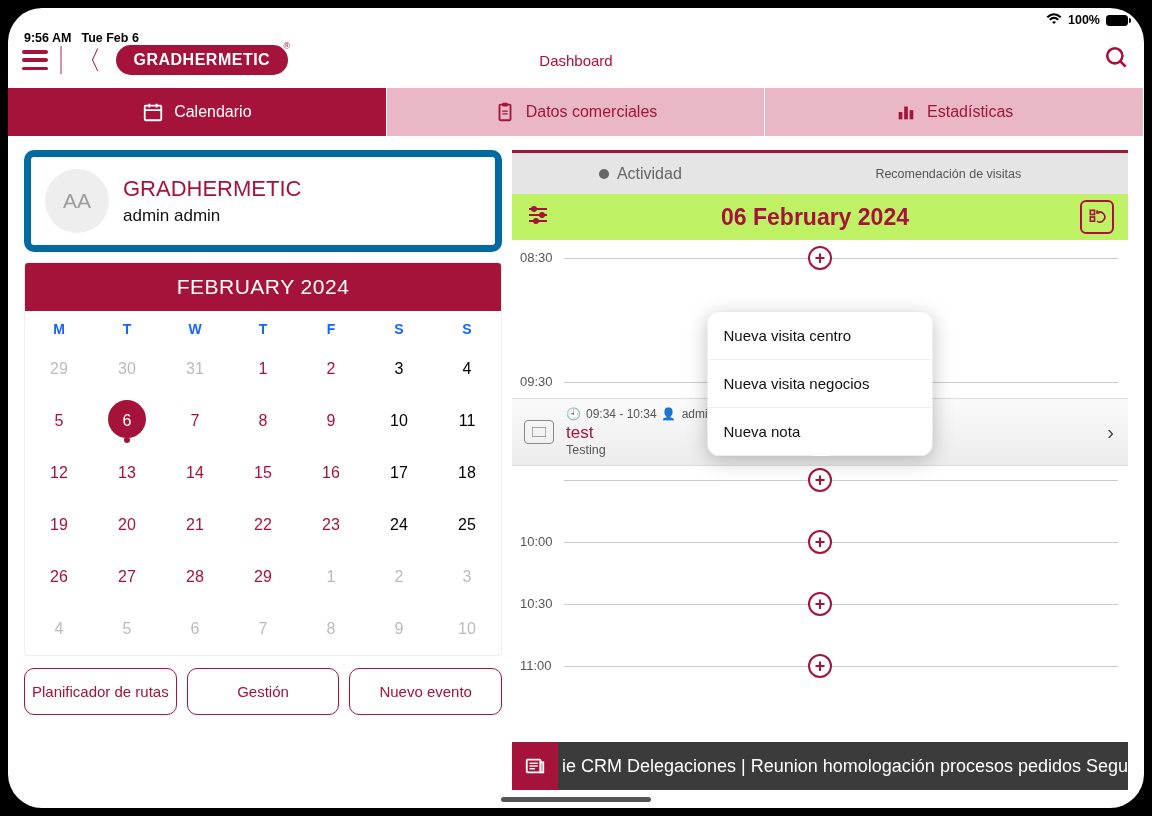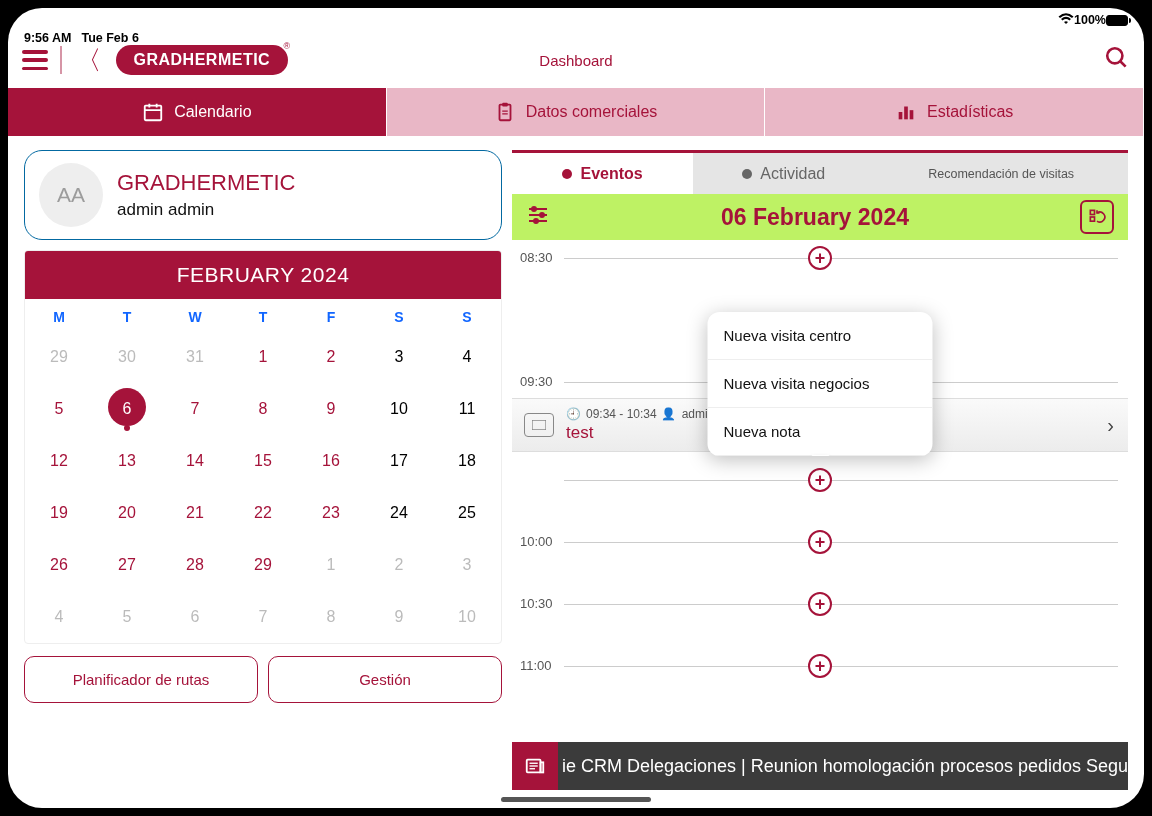--- a/index.html
+++ b/index.html
@@ -3,21 +3,21 @@
 <meta charset="utf-8">
 <style>
   * { box-sizing: border-box; margin: 0; padding: 0; font-family: -apple-system, Helvetica, Arial, sans-serif; }
   body { background: #000; width: 1152px; height: 816px; overflow: hidden; }
   .device { position: absolute; inset: 0; background: #000; border-radius: 40px; padding: 8px; }
   .screen { background: #fff; border-radius: 34px; width: 100%; height: 100%; overflow: hidden; position: relative; }
 
   
   .status-bar { height: 24px; display: flex; align-items: center; padding: 0 16px; font-size: 12.5px; font-weight: 600; }
   .status-bar .left { flex: 1; display: flex; gap: 10px; margin-top: 36px; }
-  .status-bar .right { display: flex; align-items: center; }
+  .status-bar .right { display: flex; align-items: center; gap: 6px; }
   .wifi-ico, .batt-ico { display:inline-block; }
   .batt-ico { width:22px; height:11px; border:1.5px solid #000; border-radius:3px; position:relative; background:#000;}
   .batt-ico::after{ content:""; position:absolute; right:-4px; top:2px; width:2.5px; height:5px; background:#000; border-radius:0 2px 2px 0;}
 
   
   .appbar { height: 56px; display:flex; align-items:center; padding: 0 14px; gap:12px; position:relative;}
   .hamburger { width:26px; height:20px; display:flex; flex-direction:column; justify-content:space-between; cursor:pointer;}
   .hamburger span{ height:3.5px; background:#a5133a; border-radius:2px;}
   .vline { width:1.5px; height:28px; background:#a5133a; opacity:.45;}
   .back-ch { color:#a5133a; font-size:26px; font-weight:300; cursor:pointer; line-height:1; padding:0 2px;}
@@ -32,21 +32,21 @@
   .toptab.selected{ background:#a5133a; color:#fff;}
   .toptab.unselected{ background:#e9b7c6; color:#a5133a;}
   .toptab svg{ flex:none;}
 
   
   .main{ display:flex; gap:10px; padding:14px 16px 0 16px; height:calc(100% - 24px - 56px - 48px - 18px);}
   .leftcol{ width:478px; display:flex; flex-direction:column;}
   .rightcol{ flex:1; display:flex; flex-direction:column; position:relative;}
 
   
-  .profile{ background:#fff; border:1px solid #0369a1; border-radius:18px; padding:12px 14px; display:flex; align-items:center; gap:14px;}
+  .profile{ background:#fff; border:7px solid #0369a1; border-radius:10px; padding:12px 14px; display:flex; align-items:center; gap:14px;}
   .avatar{ width:64px; height:64px; border-radius:50%; background:#eee; display:flex; align-items:center; justify-content:center; color:#9c9c9c; font-size:21px; font-weight:500;}
   .profile-names{ flex:1;}
   .profile-names .org{ color:#a5133a; font-size:22px; font-weight:500;}
   .profile-names .user{ color:#111; font-size:17px; margin-top:4px;}
   .sync-btn{ background:#a5133a; color:#fff; border:none; border-radius:6px; padding:9px 15px; font-size:16px; cursor:pointer;}
 
   
   .cal{ margin-top:10px; background:#fff; border:1px solid #eee; border-radius:4px; overflow:hidden;}
   .cal-header{ background:#a5133a; color:#fff; text-align:center; padding:12px; font-size:21px; letter-spacing:.5px;}
   .cal-grid{ display:grid; grid-template-columns:repeat(7,1fr); text-align:center;}
@@ -235,29 +235,26 @@
               <div class="cal-day dim">7</div>
               <div class="cal-day dim">8</div>
               <div class="cal-day dim">9</div>
               <div class="cal-day dim">10</div>
             </div>
       </div>
 
       <div class="btn-row">
         <div class="pill-btn">Planificador de rutas</div>
         <div class="pill-btn">Gestión</div>
+        <div class="pill-btn">Nuevo evento</div>
       </div>
     </div>
 
     <div class="rightcol">
       <div class="inner-tabs">
-        <div class="inner-tab sel">
-          <span class="tab-dot" style="background:#a5133a"></span>
-          <span>Eventos</span>
-        </div>
         <div class="inner-tab unsel">
           <span class="tab-dot" style="background:#666"></span>
           <span>Actividad</span>
         </div>
         <div class="reco-tab">
           <span>Recomendación de visitas</span>
         </div>
       </div>
 
       <div class="day-head">
@@ -320,20 +317,21 @@
                 </svg>
           </div>
           <div class="ev-body">
             <div class="ev-meta">
               <span>🕘</span>
               <span>09:34 - 10:34</span>
               <span>👤</span>
               <span>admin</span>
             </div>
             <div class="ev-title">test</div>
+            <div class="ev-sub">Testing</div>
           </div>
           <div class="ev-chev">›</div>
         </div>
 
         <div class="popover" style="top:72px">
           <div class="pop-item">Nueva visita centro</div>
           <div class="pop-item">Nueva visita negocios</div>
           <div class="pop-item">Nueva nota</div>
           <div class="pop-arrow"></div>
         </div>

